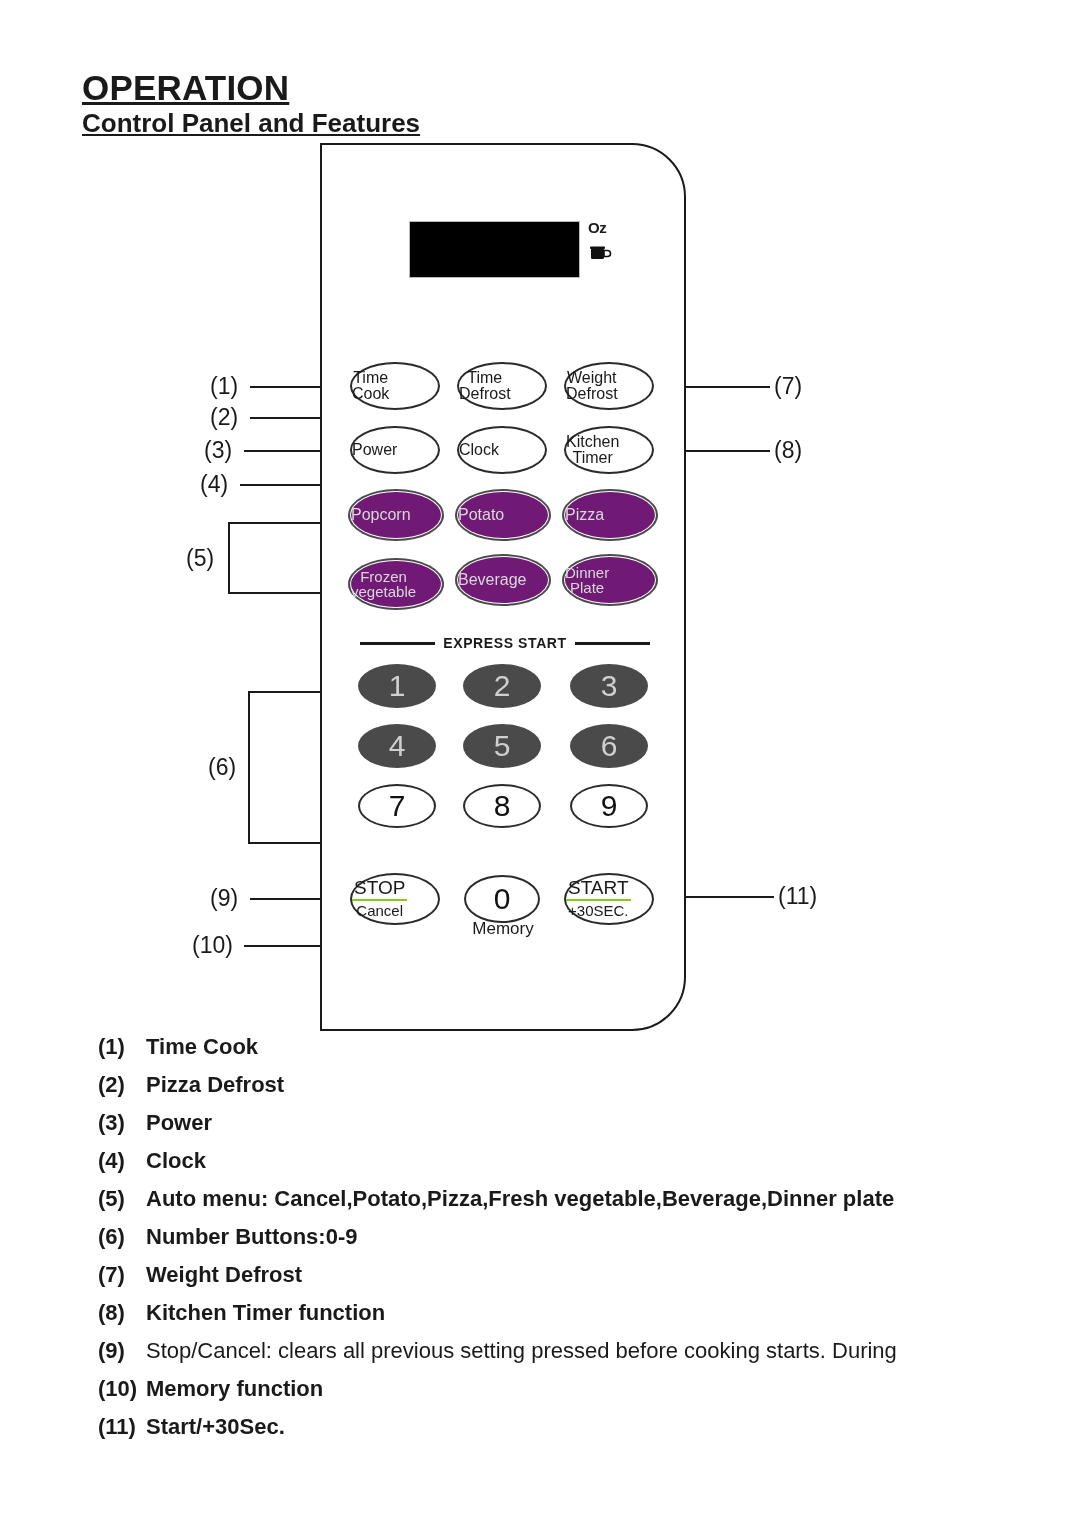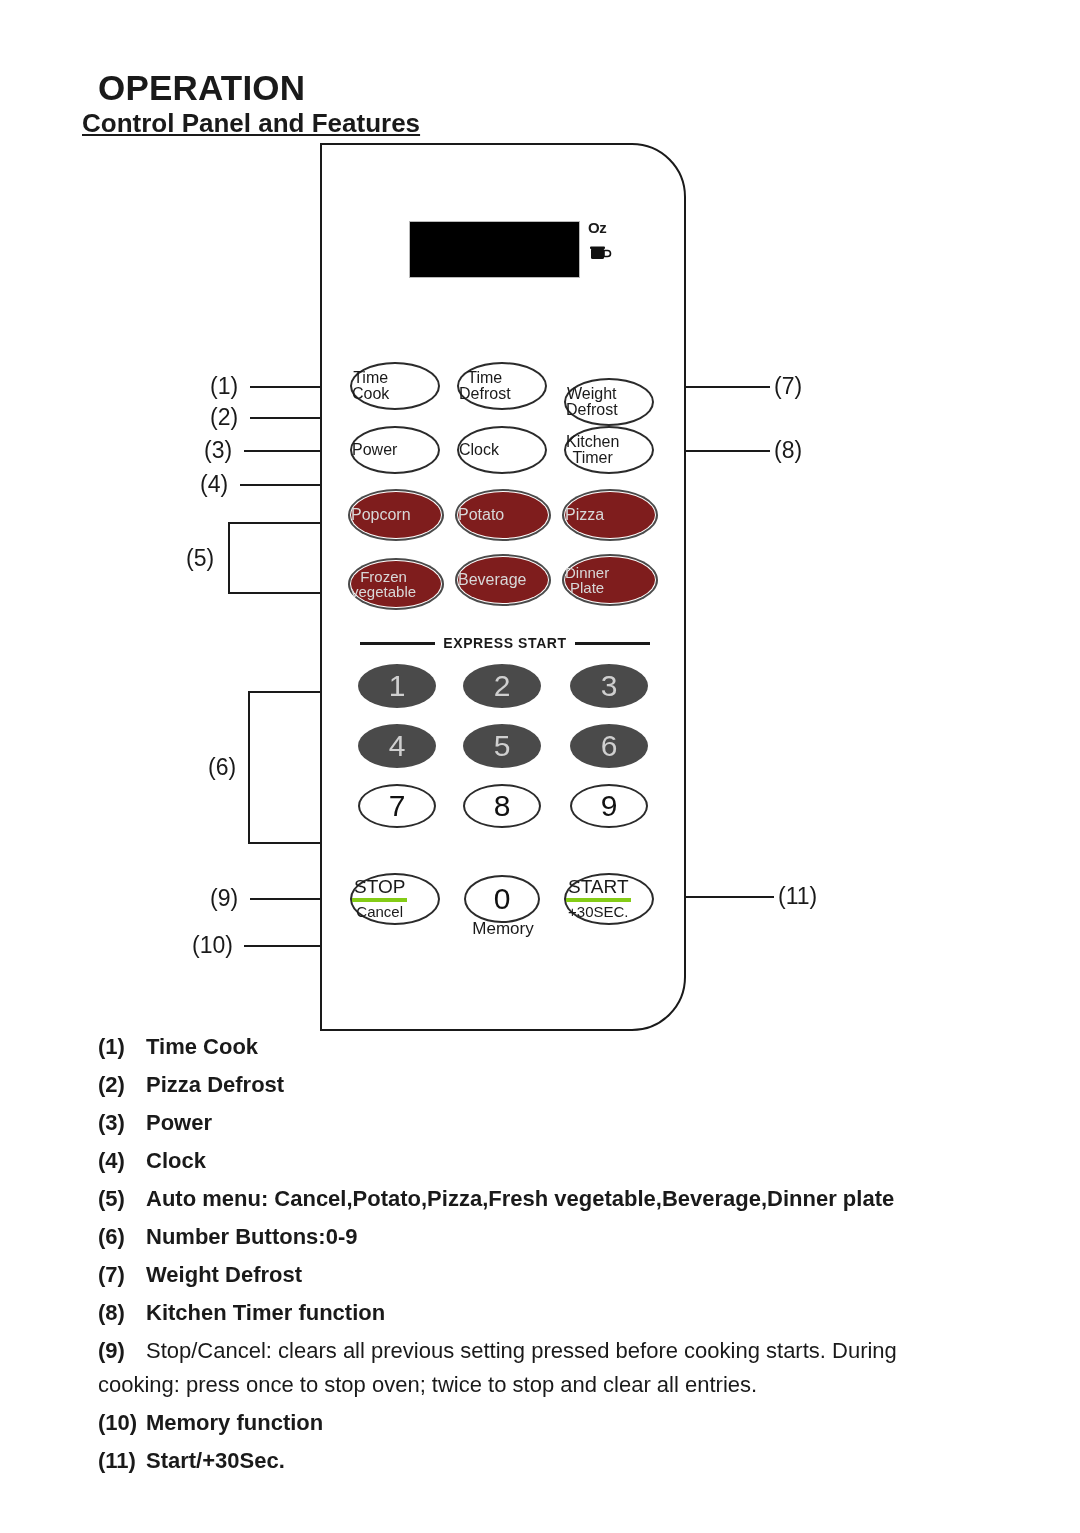--- a/index.html
+++ b/index.html
@@ -8,22 +8,22 @@
     background:#ffffff;
     font-family:"Liberation Sans", sans-serif;
     color:#1a1a1a;
     position:relative;
     overflow:hidden;
   }
   .page{position:absolute;inset:0;}
 
   
   #op-title{
-    position:absolute;left:98px;top:68px;
-    font-size:35px;font-weight:bold;letter-spacing:0.2px;
+    position:absolute;left:82px;top:68px;
+    font-size:35px;font-weight:bold;letter-spacing:0.2px;text-decoration:underline;
   }
   #sub-title{
     position:absolute;left:82px;top:108px;
     font-size:26px;font-weight:bold;text-decoration:underline;
   }
 
   
   #panel{
     position:absolute;left:320px;top:143px;
     width:366px;height:888px;
@@ -60,21 +60,21 @@
     box-sizing:border-box;
   }
   .btn.outline{
     width:90px;height:48px;
     border:2px solid #2b2b2b;
     background:#fff;
     font-size:16px;color:#1a1a1a;
   }
   .btn.filled{
     width:90px;height:46px;
-    background:#7f1d1d;
+    background:#701a75;
     border:none;
     color:#d8d8d8;font-size:16px;
     box-shadow:0 0 0 1px #fff, 0 0 0 3px #4a4a4a;
   }
   .btn .lbl{display:block;}
 
   
   .numbtn{
     position:absolute;z-index:4;
     width:78px;height:44px;border-radius:50%;
@@ -82,21 +82,21 @@
     font-size:30px;box-sizing:border-box;
   }
   .numbtn.dark{background:#4a4a4a;color:#cfcfcf;border:none;}
   .numbtn.light{background:#fff;color:#111;border:2px solid #2b2b2b;}
 
   
   .btn.stacked .inner{
     display:flex;flex-direction:column;align-items:center;justify-content:center;
   }
   .btn.stacked .top{
-    font-size:19px;border-bottom:4px solid #84cc16;padding:0 2px 1px 2px;line-height:1.05;
+    font-size:19px;border-bottom:2px solid #84cc16;padding:0 2px 1px 2px;line-height:1.05;
   }
   .btn.stacked .bot{font-size:15px;line-height:1.15;padding-top:1px;}
 
   
   #express-wrap{
     position:absolute;left:360px;top:635px;width:290px;height:16px;
     display:flex;align-items:center;z-index:4;
   }
   #express-wrap .rule{flex:1;height:3px;background:#1a1a1a;}
   #express-label{
@@ -199,21 +199,21 @@
       <span>Time</span><br>
       <span>Cook</span>
     </span>
   </div>
   <div class="btn outline" style="left:457px;top:362px;">
     <span class="lbl">
       <span>Time</span><br>
       <span>Defrost</span>
     </span>
   </div>
-  <div class="btn outline" style="left:564px;top:378px;">
+  <div class="btn outline" style="left:564px;top:362px;">
     <span class="lbl">
       <span>Weight</span><br>
       <span>Defrost</span>
     </span>
   </div>
 
   <div class="btn outline" style="left:350px;top:426px;">
     <span class="lbl"><span>Power</span></span>
   </div>
   <div class="btn outline" style="left:457px;top:426px;">
@@ -317,23 +317,20 @@
       <span class="ftext">Weight Defrost</span>
     </div>
     <div class="frow">
       <span class="fnum">(8)</span>
       <span class="ftext">Kitchen Timer function</span>
     </div>
     <div class="frow">
       <span class="fnum">(9)</span>
       <span class="ftext reg"><span class="b">Stop/Cancel:</span><span> clears all previous setting pressed before cooking starts. During</span></span>
     </div>
-    <div class="frow cont">
-      <span class="ftext reg">cooking: press once to stop oven;  twice  to stop and clear all entries.</span>
-    </div>
     <div class="frow" style="margin-top:8px;">
       <span class="fnum">(10)</span>
       <span class="ftext">Memory function</span>
     </div>
     <div class="frow">
       <span class="fnum">(11)</span>
       <span class="ftext">Start/+30Sec.</span>
     </div>
   </div>
 

